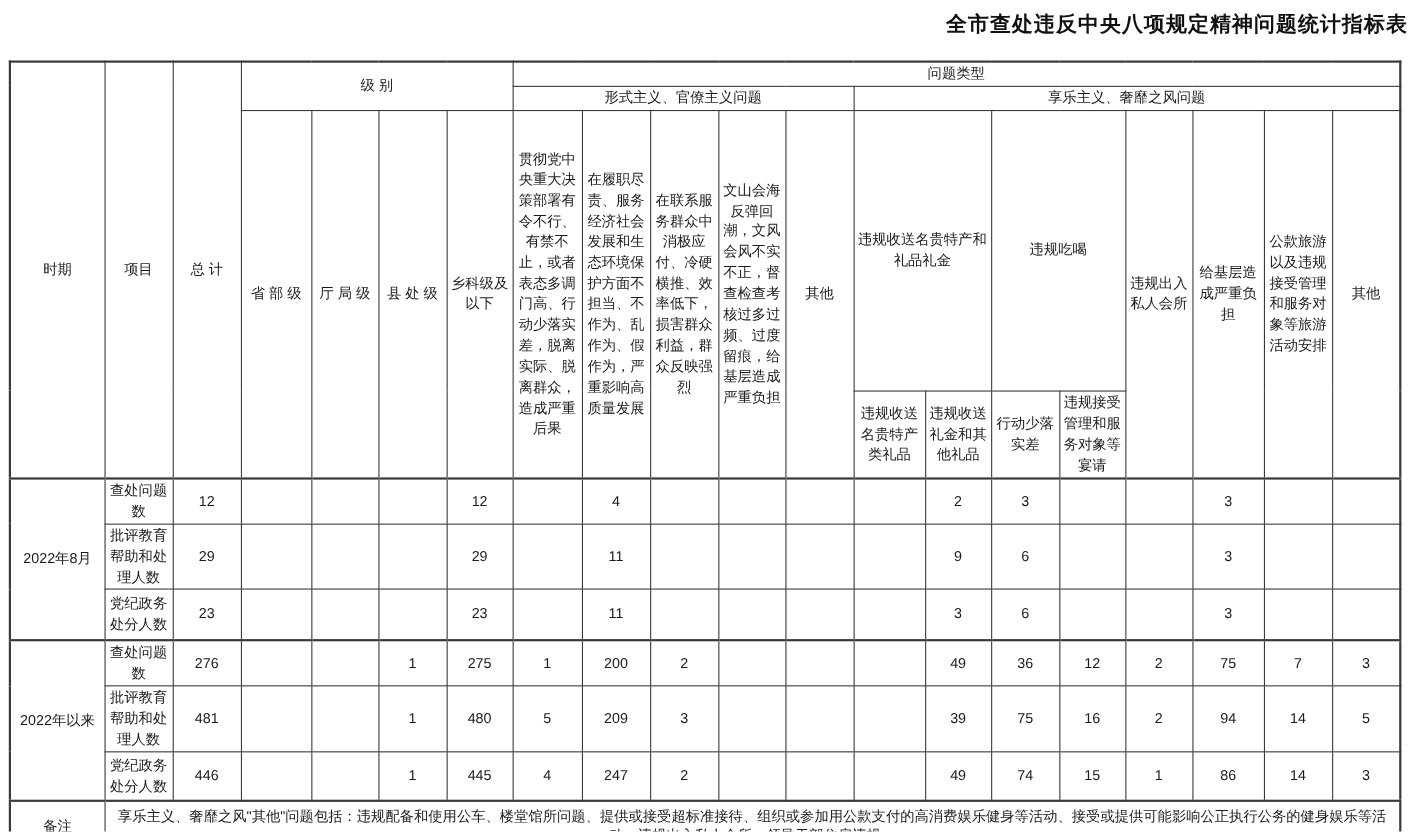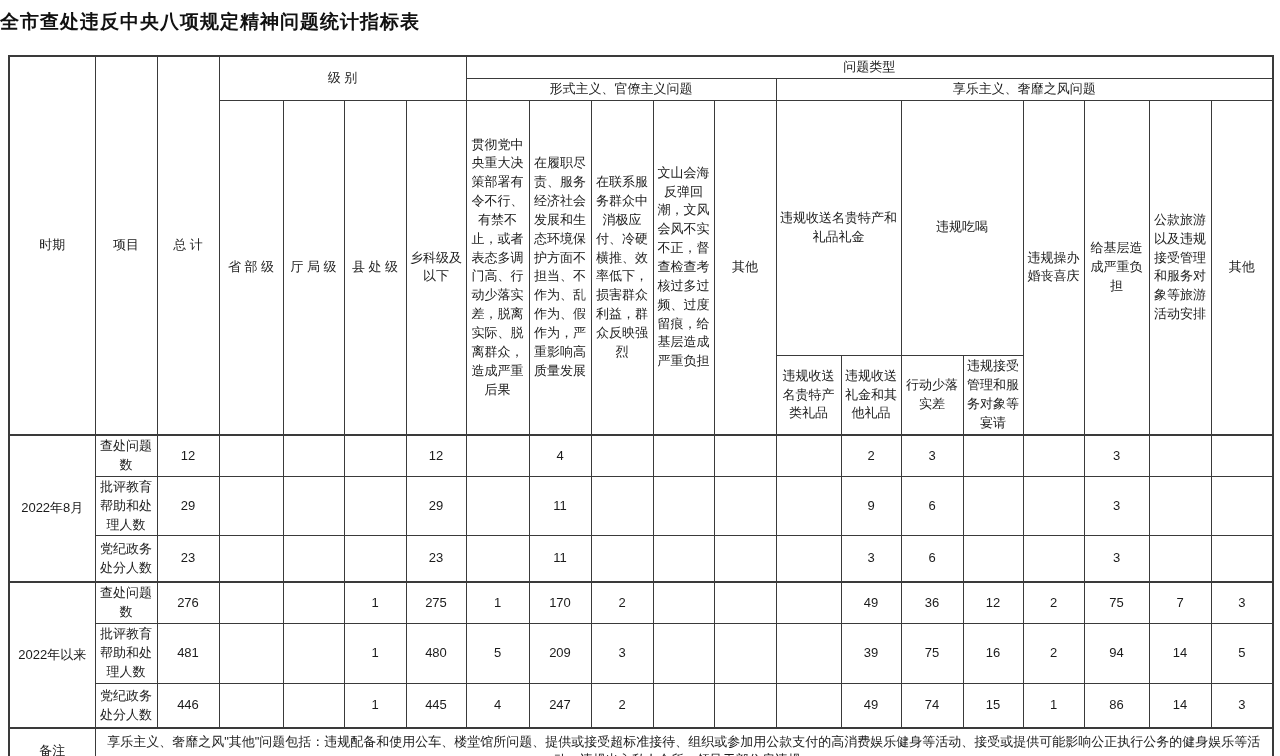--- a/index.html
+++ b/index.html
@@ -1,21 +1,21 @@
 <!DOCTYPE html>
 <html><head>
 <meta charset="utf-8">
 <style>
   html,body{margin:0;padding:0;}
   body{
     width:1280px;height:756px;background:#ffffff;position:relative;
     font-family:"Liberation Sans", sans-serif;color:#1b1b1b;
   }
   .page-title{
-    position:absolute;top:9px;left:0;width:1280px;text-align:left;
+    position:absolute;top:9px;left:0;width:1280px;text-align:right;
     font-size:19px;font-weight:bold;letter-spacing:1px;color:#111;
   }
   table.stats{
     position:absolute;left:8px;top:55px;width:1264px;
     border-collapse:collapse;table-layout:fixed;
     border:2px solid #3a3a3a;
   }
   table.stats td{
     border:1px solid #3a3a3a;text-align:center;vertical-align:middle;
     padding:1px 2px;font-size:13px;line-height:1.45;color:#1b1b1b;
@@ -76,21 +76,21 @@
       <td rowspan="2">厅 局 级</td>
       <td rowspan="2">县 处 级</td>
       <td rowspan="2">乡科级及以下</td>
       <td rowspan="2" class="desc">贯彻党中央重大决策部署有令不行、有禁不止，或者表态多调门高、行动少落实差，脱离实际、脱离群众，造成严重后果</td>
       <td rowspan="2" class="desc">在履职尽责、服务经济社会发展和生态环境保护方面不担当、不作为、乱作为、假作为，严重影响高质量发展</td>
       <td rowspan="2" class="desc">在联系服务群众中消极应付、冷硬横推、效率低下，损害群众利益，群众反映强烈</td>
       <td rowspan="2" class="desc">文山会海反弹回潮，文风会风不实不正，督查检查考核过多过频、过度留痕，给基层造成严重负担</td>
       <td rowspan="2" class="desc">其他</td>
       <td colspan="2" class="desc">违规收送名贵特产和礼品礼金</td>
       <td colspan="2" class="desc">违规吃喝</td>
-      <td rowspan="2" class="desc">违规操办婚丧喜庆</td>
+      <td rowspan="2" class="desc">违规出入私人会所</td>
       <td rowspan="2" class="desc">给基层造成严重负担</td>
       <td rowspan="2" class="desc">公款旅游以及违规接受管理和服务对象等旅游活动安排</td>
       <td rowspan="2" class="desc">其他</td>
     </tr>
 
     <tr class="rD">
       <td class="desc">违规收送名贵特产类礼品</td>
       <td class="desc">违规收送礼金和其他礼品</td>
       <td class="desc">行动少落实差</td>
       <td class="desc">违规接受管理和服务对象等宴请</td>
@@ -163,21 +163,21 @@
 
     <tr class="r4 sep">
       <td rowspan="3">2022年以来</td>
       <td>查处问题数</td>
       <td>276</td>
       <td></td>
       <td></td>
       <td>1</td>
       <td>275</td>
       <td>1</td>
-      <td>170</td>
+      <td>200</td>
       <td>2</td>
       <td></td>
       <td></td>
       <td></td>
       <td>49</td>
       <td>36</td>
       <td>12</td>
       <td>2</td>
       <td>75</td>
       <td>7</td>

